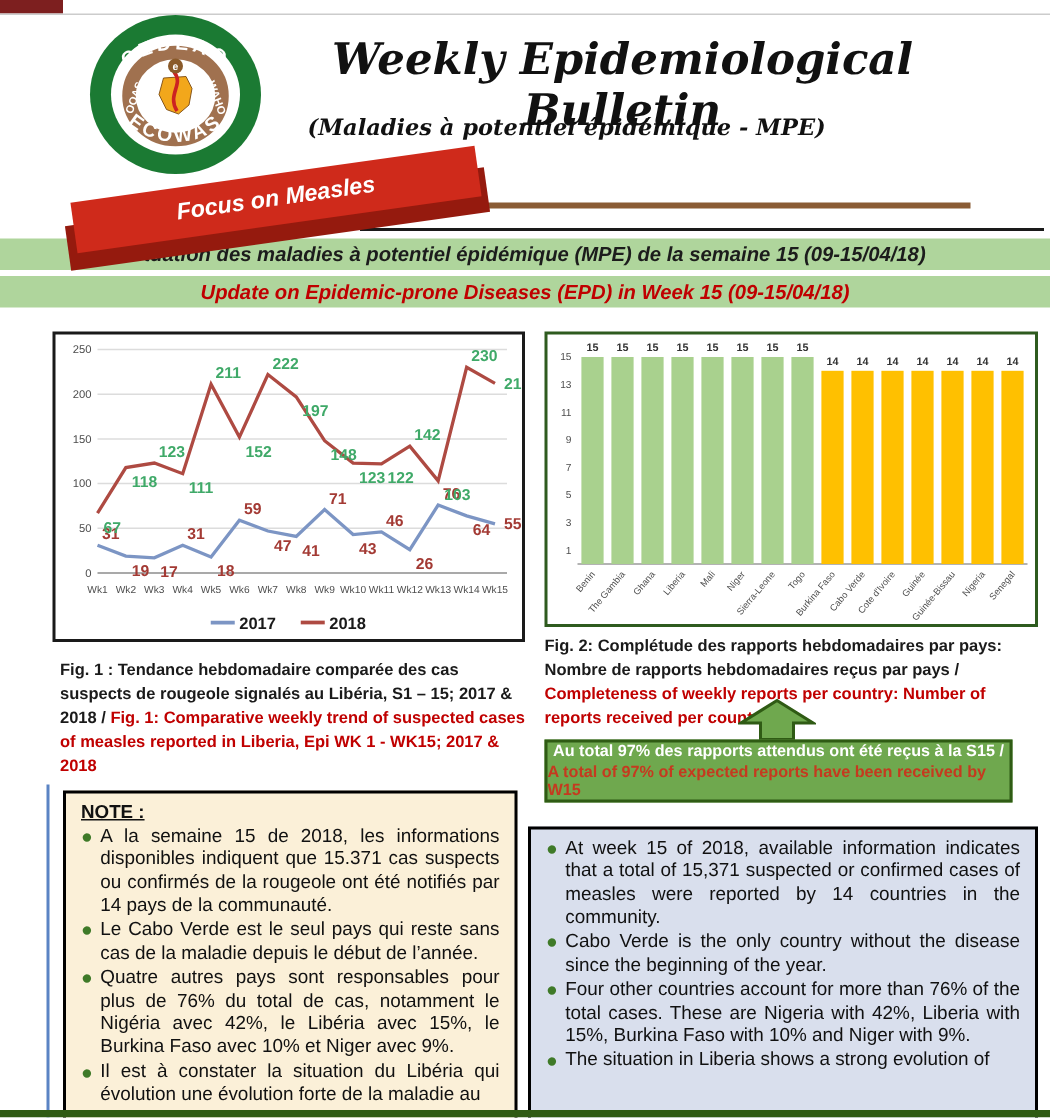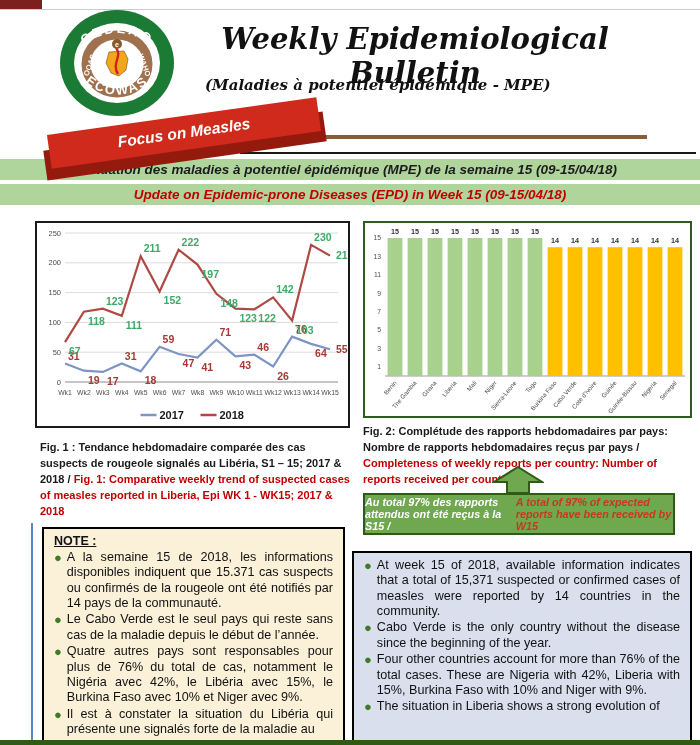--- a/index.html
+++ b/index.html
@@ -33,23 +33,23 @@
   .chart-box { position:absolute; background:#fff; }
   .chart-box-line { left:35px; top:221px; width:315px; height:207px; border:2px solid #1a1a1a; }
   .chart-box-bar { left:363px; top:221px; width:329px; height:197px; border:2px solid #2e5b1f; }
   .fig-caption { position:absolute; font-size:11px; font-weight:700; line-height:1.45; text-align:left; }
   .fig1-cap { left:40px; top:440px; width:314px; }
   .fig2-cap { left:363px; top:424px; width:330px; }
   .cap-fr { color:#1a1a1a;margin-top:39px; }
   .cap-en { color:#c00000; }
   .arrow-up { position:absolute; left:492px; top:466px; width:52px; height:28px; }
   .callout { position:absolute; left:363px; top:493px; width:312px; height:42px;
-             background:#6fa84e; border:2px solid #2f5b14; display:flex; flex-direction:row;
+             background:#6fa84e; border:2px solid #2f5b14; display:flex; flex-direction:column;
              align-items:center; justify-content:center; gap:2px;
-             font-weight:700; font-style:italic; font-size:10.8px; }
+             font-weight:700; font-size:10.8px; }
   .callout .l1 { color:#ffffff; }
   .callout .l2 { color:#c53a1f; }
   .blue-rule { position:absolute; left:31px; top:523px; width:2px; height:222px; background:#5b84c4; }
   .note-box { position:absolute; border:2px solid #000; padding:5px 10px 6px 10px; }
   .note-fr { left:42px; top:527px; width:303px; height:230px; background:#fbf0d8; }
   .note-en { left:352px; top:551px; width:340px; height:206px; background:#d9dfed; }
   .note-head { font-weight:700; text-decoration:underline; font-size:12.5px; margin-bottom:2px; color:#111; }
   .bullet-row { display:flex; align-items:flex-start; margin-bottom:1px; }
   .bullet-dot { color:#3f7a28; font-size:13px; line-height:1.2; margin-right:5px; flex:0 0 auto; }
   .bullet-text { font-size:12.6px; line-height:1.22; text-align:justify; color:#111; }
@@ -246,21 +246,21 @@
         <div class="bullet-row">
           <span class="bullet-dot">●</span>
           <div class="bullet-text">Le Cabo Verde est le seul pays qui reste sans cas de la maladie depuis le début de l’année.</div>
         </div>
         <div class="bullet-row">
           <span class="bullet-dot">●</span>
           <div class="bullet-text">Quatre autres pays sont responsables pour plus de 76% du total de cas, notamment le Nigéria avec 42%, le Libéria avec 15%, le Burkina Faso avec 10% et Niger avec 9%.</div>
         </div>
         <div class="bullet-row">
           <span class="bullet-dot">●</span>
-          <div class="bullet-text">Il est à constater la situation du Libéria qui présente une signalés forte de la maladie au</div>
+          <div class="bullet-text">Il est à constater la situation du Libéria qui évolution une évolution forte de la maladie au</div>
         </div>
       </div>
   </div>
 
   <div class="note-box note-en">
     <div id="bullets-en">
         <div class="bullet-row">
           <span class="bullet-dot">●</span>
           <div class="bullet-text">At week 15 of 2018, available information indicates that a total of 15,371 suspected or confirmed cases of measles were reported by 14 countries in the community.</div>
         </div>

